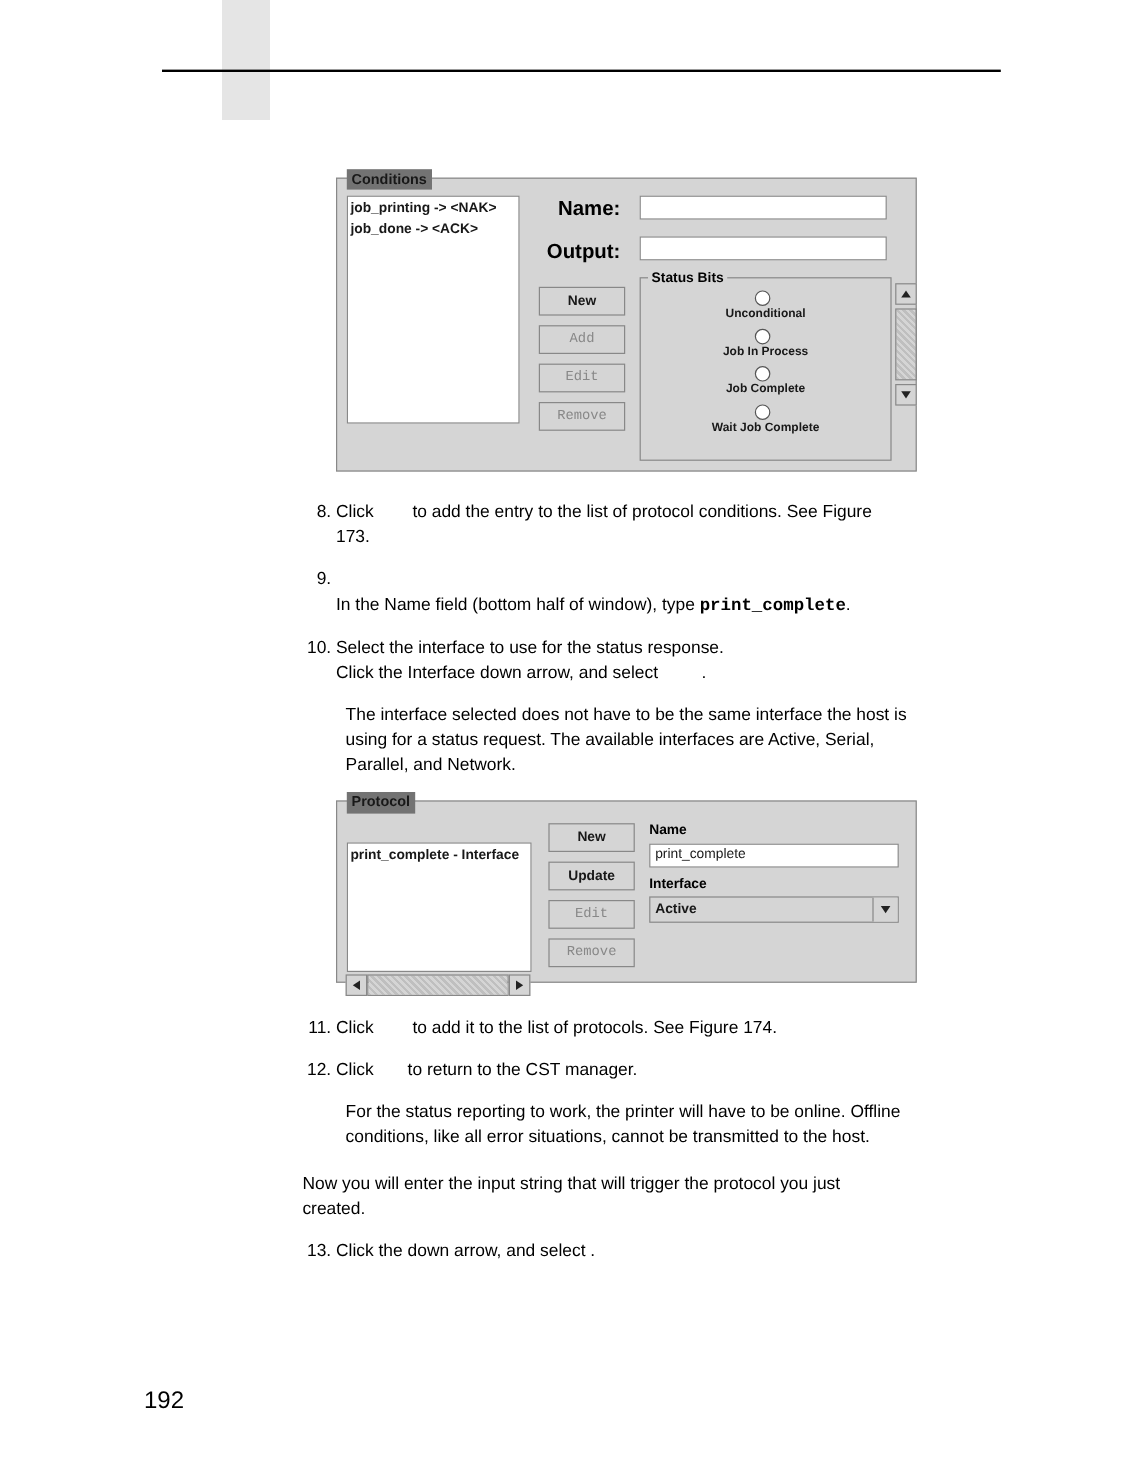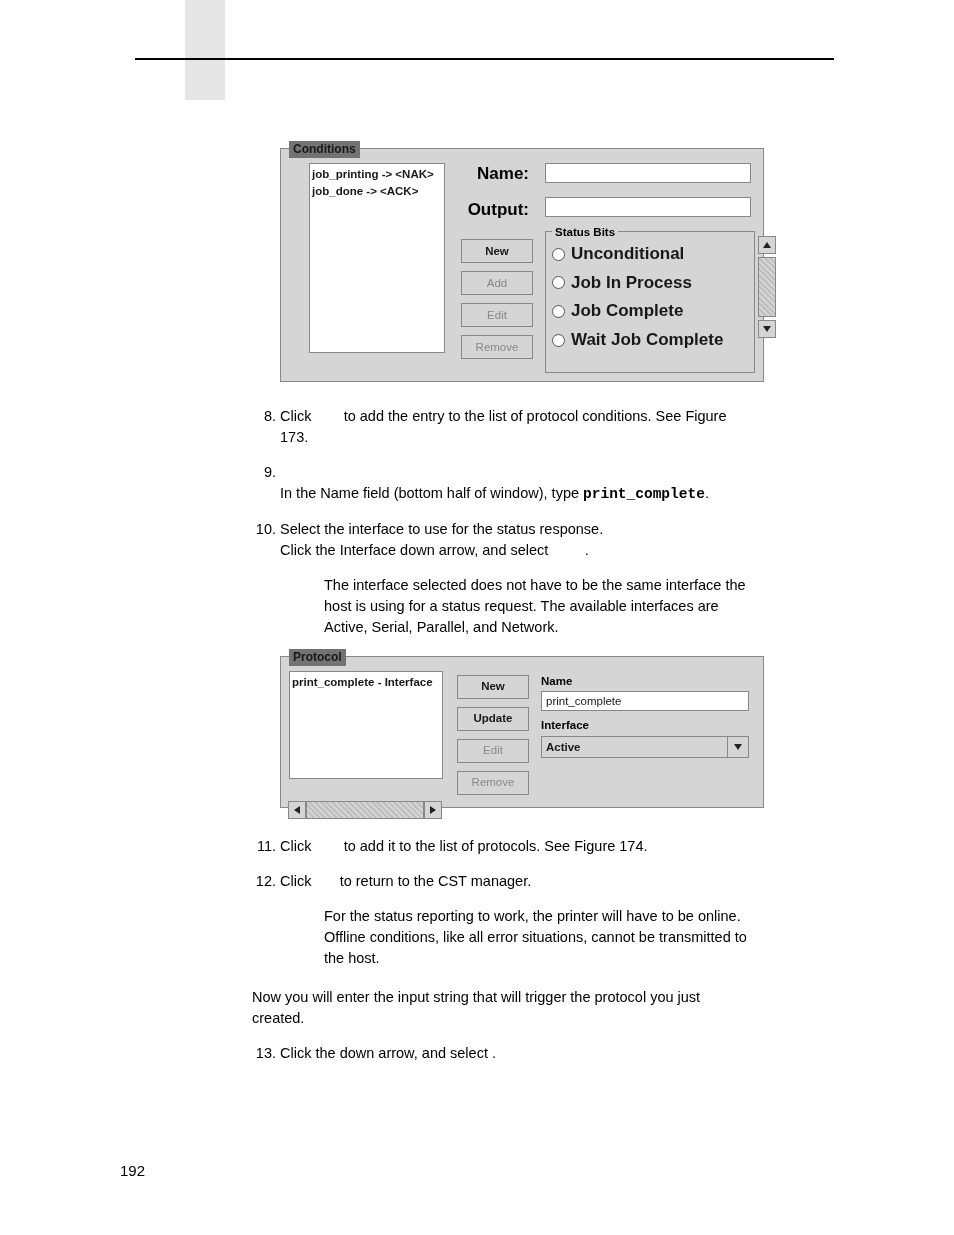--- a/index.html
+++ b/index.html
@@ -5,67 +5,67 @@
   html, body { margin:0; padding:0; background:#fff; font-family:Arial,Helvetica,sans-serif; color:#000; }
   .page { position:relative; width:954px; height:1235px; margin:0 auto; box-sizing:border-box; }
   .hdr-rule { position:absolute; left:135px; right:120px; top:58px; border-top:2px solid #000; }
   .tab { position:absolute; left:185px; top:0; width:40px; height:100px; background:#e5e5e5; }
 
   .body-col { position:absolute; left:252px; right:198px; top:148px; font-size:14.5px; line-height:1.45; }
 
   
   .conditions-panel { position:relative; width:482px; margin:0 0 24px 28px; background:#d5d5d5; border:1px solid #888; font-family:Arial,Helvetica,sans-serif; }
   .panel-legend { position:absolute; top:-8px; left:8px; background:#737373; padding:0 4px; font-size:12px; font-weight:bold; color:#181818; }
-  .cond-inner { padding:14px 8px 8px 8px;margin-left:20px; }
+  .cond-inner { padding:14px 8px 8px 8px; }
   .cond-row { display:flex; }
   .cond-list { width:144px; height:190px; background:#fff; border:1px solid #888; font-weight:bold; font-size:11.5px; color:#181818; padding:2px; box-sizing:border-box; }
   .btn-col { display:flex; flex-direction:column; align-items:center; margin-left:14px; }
   .lbl-right { width:70px; text-align:right; font-weight:bold; font-size:17px; padding-right:6px; line-height:22px; }
   .txt-input { width:206px; height:20px; background:#fff; border:1px solid #888; box-sizing:border-box; }
   .name-row, .output-row { display:flex; align-items:center; margin-bottom:14px; }
   .btn { width:70px; height:22px; margin:4px 0; background:#d5d5d5; border:1px solid #888; font-size:11.5px; display:flex; align-items:center; justify-content:center; }
   .btn.enabled { color:#181818; font-weight:bold; }
-  .btn.disabled { color:#888; }
+  .btn.disabled { color:#888;font-family:Liberation Mono, monospace; }
   .right-col { margin-left:10px; }
   .status-box { width:196px; border:1px solid #888; padding:6px 6px 15px 6px; position:relative; }
   .status-legend { position:absolute; top:-8px; left:6px; background:#d5d5d5; padding:0 3px; font-size:11.5px; font-weight:bold; }
-  .radio-row { display:flex; align-items:center; font-size:17px; font-weight:bold; color:#181818; margin:4px 0; }
+  .radio-row { display:flex; align-items:center; font-size:10px; font-weight:bold; color:#181818; margin:4px 0;flex-direction:column; }
   .radio { width:11px; height:11px; border:1px solid #555; border-radius:50%; margin-right:6px; background:#fff; }
   .scroll-gizmo { position:absolute; right:-22px; top:4px; width:18px; height:100px; }
   .scroll-btn { width:16px; height:16px; background:#d5d5d5; border:1px solid #888; display:flex; align-items:center; justify-content:center; }
   .scroll-track { width:16px; height:58px; margin:3px 0; background:repeating-linear-gradient(45deg,#bfbfbf,#bfbfbf 2px,#d5d5d5 2px,#d5d5d5 4px); border:1px solid #888; }
   .tri { width:0; height:0; }
   .tri.up { border-left:4px solid transparent; border-right:4px solid transparent; border-bottom:6px solid #222; }
   .tri.down { border-left:4px solid transparent; border-right:4px solid transparent; border-top:6px solid #222; }
 
   
   ol.instr { list-style:none; padding:0; margin:0 0 8px 0; }
   ol.instr > li { position:relative; padding-left:28px; margin:0 0 14px 0; }
   ol.instr > li > .num { position:absolute; left:0; top:0; width:24px; text-align:right; }
   .mono { font-family:"Courier New",monospace; font-weight:bold; }
-  .indent-note { margin:0 0 18px 72px; }
+  .indent-note { margin:0 0 18px 36px; }
   .para { margin:0 0 14px 0; }
 
   
   .protocol-panel { position:relative; width:482px; margin:4px 0 28px 28px; background:#d5d5d5; border:1px solid #888; font-family:Arial,Helvetica,sans-serif; }
   .proto-inner { padding:14px 8px 8px 8px; display:flex; }
   .proto-list { width:154px; height:108px; background:#fff; border:1px solid #888; font-weight:bold; font-size:11.5px; padding:2px; color:#181818; box-sizing:border-box; position:relative; }
   .h-scroll { position:absolute; left:-1px; bottom:-20px; width:154px; display:flex; }
   .h-btn { width:16px; height:16px; background:#d5d5d5; border:1px solid #888; display:flex; align-items:center; justify-content:center; }
   .h-track { flex:1; height:16px; margin:0; background:repeating-linear-gradient(45deg,#bfbfbf,#bfbfbf 2px,#d5d5d5 2px,#d5d5d5 4px); border:1px solid #888; }
   .tri.left { border-top:4px solid transparent; border-bottom:4px solid transparent; border-right:6px solid #222; }
   .tri.right { border-top:4px solid transparent; border-bottom:4px solid transparent; border-left:6px solid #222; }
   .proto-btn-col { display:flex; flex-direction:column; align-items:center; margin-left:14px; }
   .proto-right { margin-left:12px; font-size:11.5px; }
   .field-label { font-weight:bold; margin:2px 0 2px 0; }
   .proto-input { width:208px; height:20px; background:#fff; border:1px solid #888; padding:0 4px; font-size:11.5px; color:#181818; display:flex; align-items:center; box-sizing:border-box; }
   .proto-select { width:208px; height:22px; background:#d5d5d5; border:1px solid #888; padding:0 4px; font-size:11.5px; font-weight:bold; color:#181818; display:flex; align-items:center; box-sizing:border-box; position:relative; }
   .select-arrow { position:absolute; right:0; top:0; width:20px; height:20px; background:#d5d5d5; border-left:1px solid #888; display:flex; align-items:center; justify-content:center; }
 
-  .page-num { position:absolute; left:120px; bottom:56px; font-size:15px; }
+  .page-num { position:absolute; left:120px; bottom:56px; font-size:20px; }
 </style>
 </head>
 <body>
 
 <div class="page">
   <div class="tab"></div>
   <div class="hdr-rule"></div>
 
   <div class="body-col">
 
@@ -141,21 +141,21 @@
         <span>Select the interface to use for the status response.</span><br>
         <span>Click the Interface down arrow, and select </span><span>&nbsp;&nbsp;&nbsp;&nbsp;&nbsp;&nbsp;&nbsp;&nbsp;</span><span>.</span>
       </li>
     </ol>
 
     <p class="indent-note">The interface selected does not have to be the same interface the host is using for a status request. The available interfaces are Active, Serial, Parallel, and Network.</p>
 
     <div class="protocol-panel">
       <div class="panel-legend">Protocol</div>
       <div class="proto-inner">
-        <div style="position:relative;">
+        <div style="position:relative;margin-top:20px;">
           <div class="proto-list">
             <div>print_complete - Interface</div>
           </div>
           <div class="h-scroll">
             <div class="h-btn">
                 <div class="tri left"></div>
               </div>
             <div class="h-track"></div>
             <div class="h-btn">
                 <div class="tri right"></div>

